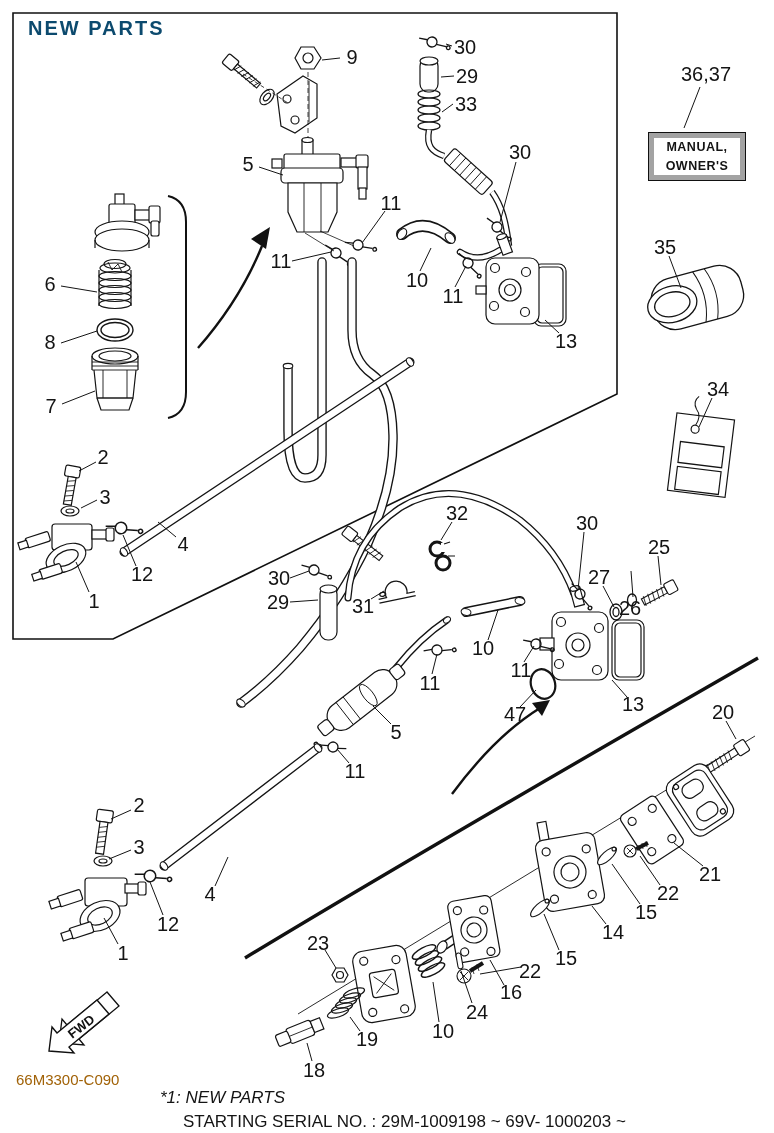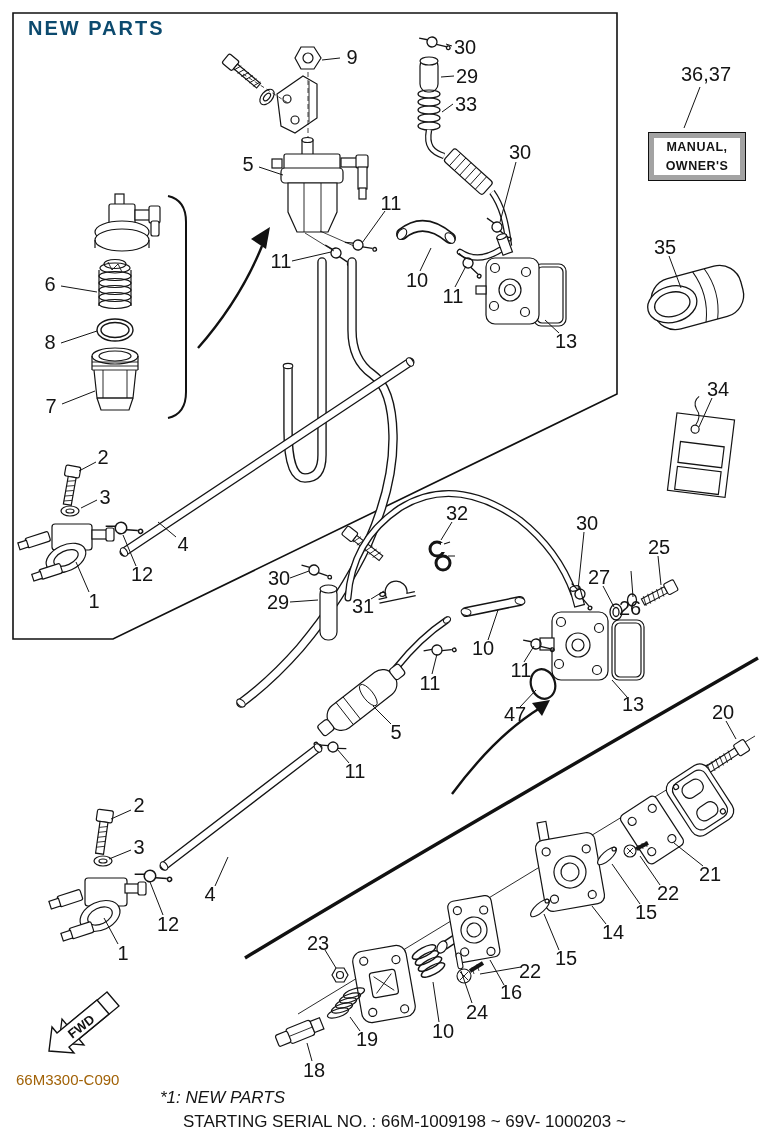--- a/index.html
+++ b/index.html
@@ -595,15 +595,15 @@
       <span class="callout" style="left: 318px; top: 943px;">23</span>
       <span class="callout" style="left: 511px; top: 992px;">16</span>
       <span class="callout" style="left: 477px; top: 1012px;">24</span>
       <span class="callout" style="left: 443px; top: 1031px;">10</span>
       <span class="callout" style="left: 367px; top: 1039px;">19</span>
       <span class="callout" style="left: 314px; top: 1070px;">18</span>
     </div>
 
   <div class="footer-code">66M3300-C090</div>
   <div class="footer-note">*1: NEW PARTS</div>
-  <div class="footer-serial">STARTING SERIAL NO. : 66M-1009198 ~  69V- 1000203 ~</div>
+  <div class="footer-serial">STARTING SERIAL NO. : 29M-1009198 ~  69V- 1000203 ~</div>
 
 </div>
 
 </body></html>

